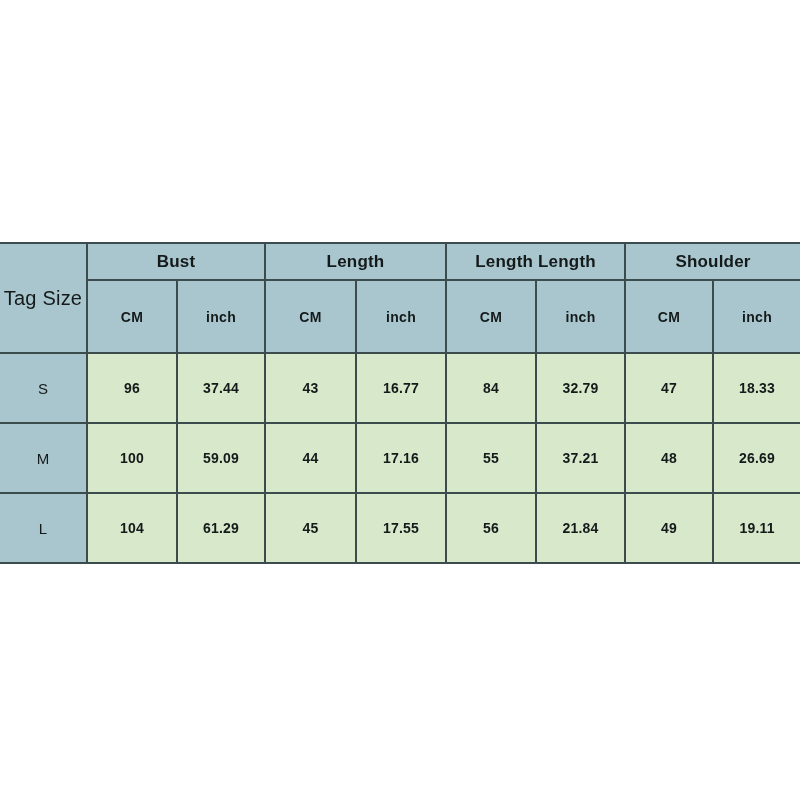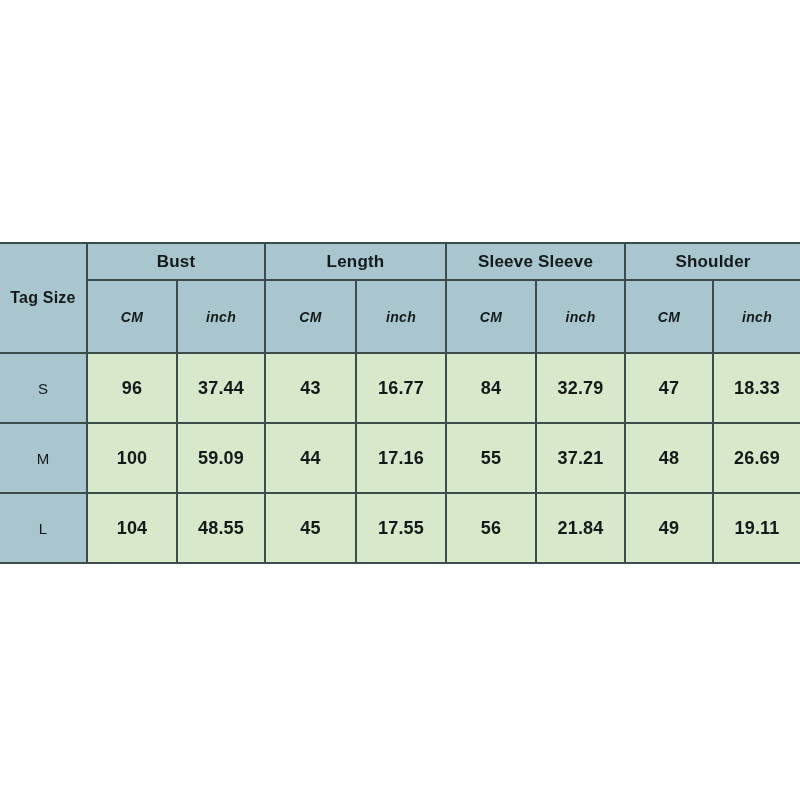--- a/index.html
+++ b/index.html
@@ -59,43 +59,42 @@
     letter-spacing: 0.2px;
   }
 
   .hdr-unit {
     background: #a9c6ce;
     height: 71px;
     font-size: 14px;
     font-weight: bold;
     font-stretch: condensed;
     letter-spacing: 0.3px;
-    font-style: italic;
   }
 
   .hdr-tagsize {
     background: #a9c6ce;
     height: 106px;
-    font-size: 16px;
-    font-weight: bold;
+    font-size: 20px;
+    font-weight: normal;
     letter-spacing: 0.2px;
   }
 
   
   .cell-size {
     background: #a9c6ce;
     height: 68px;
     font-size: 15px;
     font-weight: normal;
   }
 
   .cell-val {
     background: #d8e8cb;
     height: 68px;
-    font-size: 18px;
+    font-size: 14px;
     font-weight: bold;
     letter-spacing: 0.2px;
   }
 
   
   col.c-tag    { width: 87px; }
   col.c-cm     { width: 90px; }
   col.c-in     { width: 88px; }
   col.c-cm2    { width: 91px; }
   col.c-in2    { width: 90px; }
@@ -121,21 +120,21 @@
           <col class="c-in3">
         <col class="c-cm4">
           <col class="c-in4">
       </colgroup>
 
       <thead>
         <tr>
           <th class="hdr-tagsize" rowspan="2">Tag Size</th>
           <th class="hdr-group" colspan="2">Bust</th>
           <th class="hdr-group" colspan="2">Length</th>
-          <th class="hdr-group" colspan="2">Sleeve Sleeve</th>
+          <th class="hdr-group" colspan="2">Length Length</th>
           <th class="hdr-group" colspan="2">Shoulder</th>
         </tr>
         <tr>
           <th class="hdr-unit">CM</th>
           <th class="hdr-unit">inch</th>
           <th class="hdr-unit">CM</th>
           <th class="hdr-unit">inch</th>
           <th class="hdr-unit">CM</th>
           <th class="hdr-unit">inch</th>
           <th class="hdr-unit">CM</th>
@@ -162,21 +161,21 @@
           <td class="cell-val">44</td>
           <td class="cell-val">17.16</td>
           <td class="cell-val">55</td>
           <td class="cell-val">37.21</td>
           <td class="cell-val">48</td>
           <td class="cell-val">26.69</td>
         </tr>
         <tr>
           <td class="cell-size">L</td>
           <td class="cell-val">104</td>
-          <td class="cell-val">48.55</td>
+          <td class="cell-val">61.29</td>
           <td class="cell-val">45</td>
           <td class="cell-val">17.55</td>
           <td class="cell-val">56</td>
           <td class="cell-val">21.84</td>
           <td class="cell-val">49</td>
           <td class="cell-val">19.11</td>
         </tr>
       </tbody>
     </table>
   </div>

